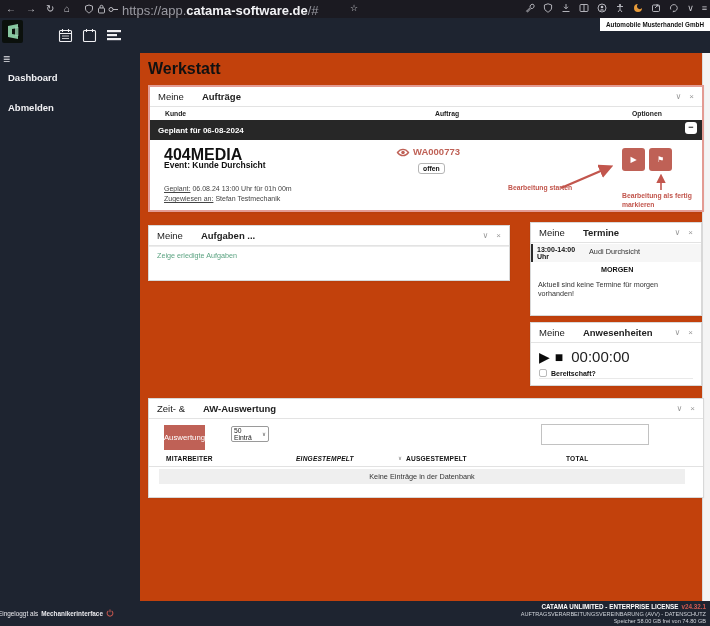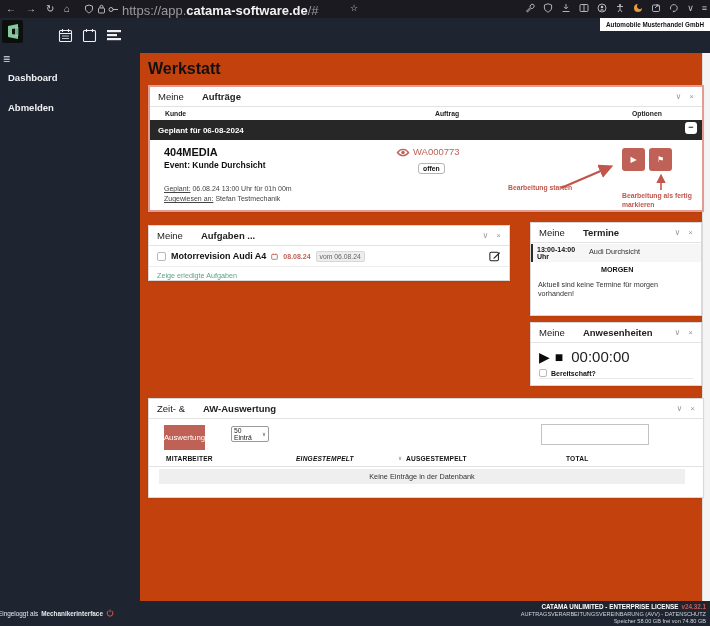--- a/index.html
+++ b/index.html
@@ -40,27 +40,27 @@
   .pctl{margin-left:auto;display:flex;gap:8px;color:#999;font-size:8px;align-items:center}
   .pctl span{cursor:pointer}
 
   
   .orders{left:8px;top:32px;width:556px;height:127px;border:2px solid #e39b93}
   .colrow{position:relative;height:13px;font-size:6.8px;font-weight:bold;color:#222}
   .colrow span{position:absolute;top:3px}
   .group-bar{position:relative;height:20px;background:#272727;color:#fff;display:flex;align-items:center;padding:0 8px;font-size:8px;font-weight:bold}
   .collapse-btn{position:absolute;right:5px;top:2px;width:12px;height:12px;background:#fff;color:#111;border-radius:3px;font-size:9px;line-height:11px;text-align:center;font-weight:bold;cursor:pointer}
   .order-row{position:relative;height:74px;font-size:7px}
-  .cust-name{position:absolute;left:14px;top:6px;font-size:11px;font-weight:bold;color:#111}
+  .cust-name{position:absolute;left:14px;top:6px;font-size:16px;font-weight:bold;color:#111}
   .cust-event{position:absolute;left:14px;top:20px;font-size:8.5px;font-weight:bold;color:#111}
   .meta1{position:absolute;left:14px;top:45px;color:#444}
   .meta2{position:absolute;left:14px;top:55px;color:#444}
   .meta-label{text-decoration:underline;margin-right:2px}
   .eye{position:absolute;left:246px;top:8px}
-  .order-no{position:absolute;left:263px;top:6px;font-size:9.5px;font-weight:normal;color:#bf6156}
+  .order-no{position:absolute;left:263px;top:6px;font-size:9.5px;font-weight:bold;color:#bf6156}
   .status-badge{position:absolute;left:268px;top:23px;border:1px solid #b5b5b5;border-radius:3px;background:#fff;padding:1px 4px;font-size:6.8px;font-weight:bold;color:#111}
   .act-btn{position:absolute;top:8px;width:23px;height:23px;background:#bf6156;border-radius:3px;color:#fff;display:flex;align-items:center;justify-content:center;font-size:8px;cursor:pointer}
   .ann{position:absolute;color:#c2564d;font-size:6.8px;font-weight:bold;line-height:1.3}
   .arrow-layer{position:absolute;left:0;top:0;width:552px;height:74px;pointer-events:none}
 
   
   .tasks{left:8px;top:172px;width:362px;height:56px}
   .task-row{display:flex;align-items:center;gap:5px;height:20px;padding:0 8px}
   .cbx{width:9px;height:9px;border:1px solid #b9b9b9;border-radius:2px;background:#fff;cursor:pointer;flex:0 0 auto}
   .task-name{font-size:9px;font-weight:bold;color:#111}
@@ -287,39 +287,20 @@
 
     <div class="panel tasks">
       <div class="phead">
         <span>Meine </span>
           <b>Aufgaben ...</b>
         <span class="pctl">
             <span>∨</span>
             <span>×</span>
           </span>
       </div>
-      <div class="task-row">
-        <span class="cbx"></span>
-        <span class="task-name">Motorrevision Audi A4</span>
-        <span>
-            <svg width="7" height="7" viewBox="0 0 10 10">
-              <rect x="1" y="2" width="8" height="7" rx="1" fill="none" stroke="#bf6156" stroke-width="1.2"></rect>
-              <line x1="3" y1="1" x2="3" y2="3" stroke="#bf6156" stroke-width="1.2"></line>
-              <line x1="7" y1="1" x2="7" y2="3" stroke="#bf6156" stroke-width="1.2"></line>
-            </svg>
-          </span>
-        <span class="task-due">08.08.24</span>
-        <span class="task-origin">vom 06.08.24</span>
-        <span class="task-edit">
-          <svg width="12" height="12" viewBox="0 0 14 14">
-              <rect x="1" y="2.5" width="10" height="10" rx="1.5" fill="none" stroke="#222" stroke-width="1.2"></rect>
-              <path d="M5.5 9 L12 2.5 L13 3.5 L6.5 10 L5 10.3 Z" fill="#222"></path>
-            </svg>
-        </span>
-      </div>
       <div class="task-link">Zeige erledigte Aufgaben</div>
     </div>
 
     <div class="panel appts">
       <div class="phead">
         <span>Meine </span>
           <b>Termine</b>
         <span class="pctl">
             <span>∨</span>
             <span>×</span>

